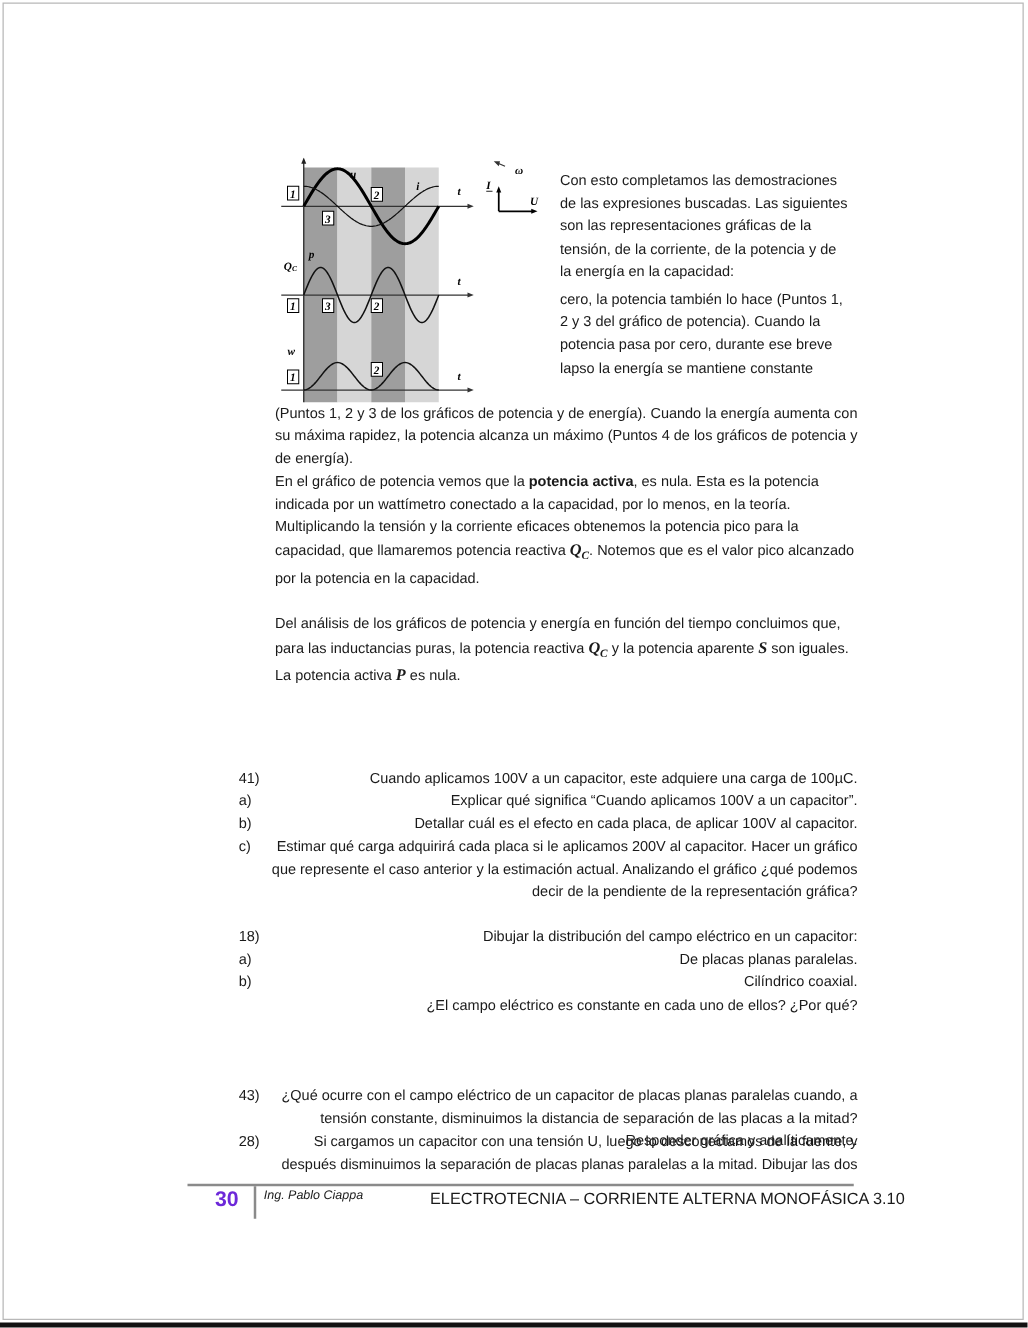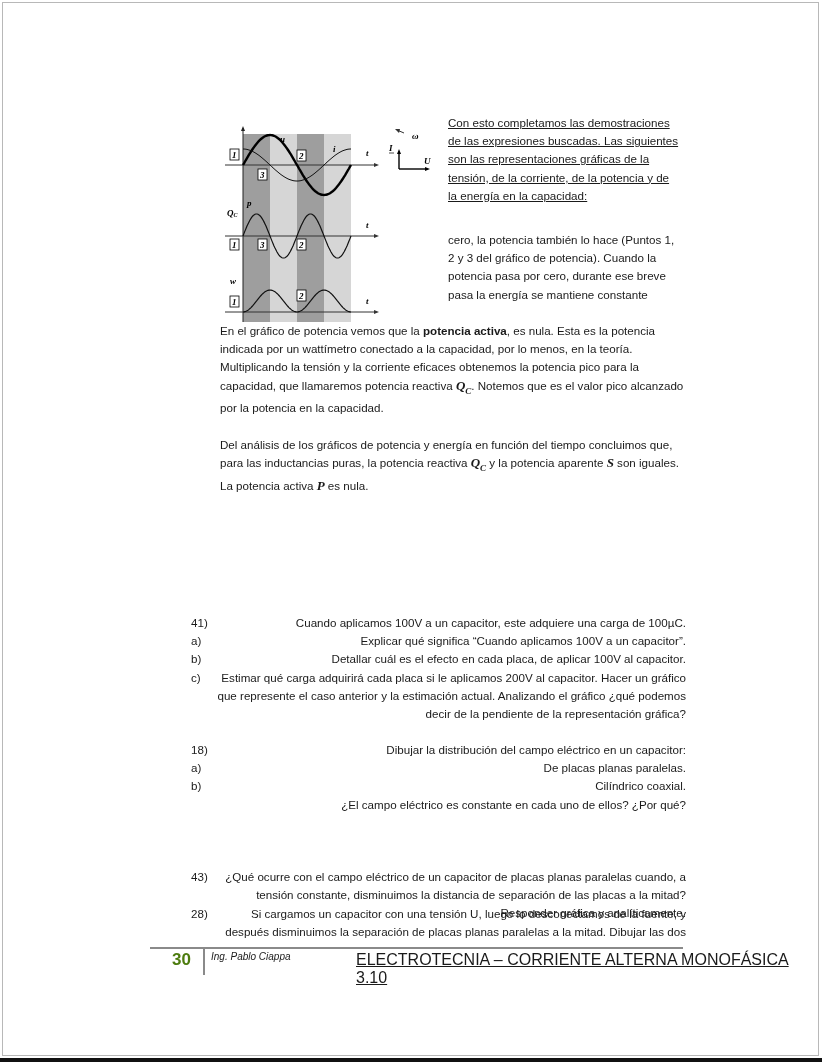--- a/index.html
+++ b/index.html
@@ -10,36 +10,36 @@
   .page-frame {
     position: absolute; left: 2px; top: 2px; width: 817px; height: 1054px;
     border: 1px solid #b8b8b8; box-sizing: border-box;
   }
   .bottom-bar {
     position: absolute; left: 0; top: 1058px; width: 822px; height: 4px; background: #111;
   }
   .text { font-size: 11.6px; line-height: 18.2px; position: absolute; }
   .figure { position: absolute; left: 222px; top: 126px; width: 224px; height: 196px; }
   .phasor { position: absolute; left: 388px; top: 124px; width: 56px; height: 48px; }
-  .intro { left: 448px; top: 114px; width: 240px; text-decoration: underline; }
+  .intro { left: 448px; top: 136px; width: 240px; }
   .intro2 { left: 448px; top: 231px; width: 240px; }
   .body-block { left: 220px; top: 322px; width: 470px; }
   .para { margin: 0; }
   .spacer { height: 18.2px; }
   .q-block { left: 191px; width: 495px; }
   .q-line { display: flex; }
   .q-num { width: 22px; flex: 0 0 22px; }
   .q-text { flex: 1; text-align: right; }
   .sym { font-family: "Liberation Serif", serif; font-weight: bold; font-style: italic; font-size: 13px; text-align: right; }
   .sym sub { font-size: 9px; }
   .footer-rule { position: absolute; left: 150px; top: 947px; width: 533px; height: 2px; background: #8a8a8a; }
   .footer-vrule { position: absolute; left: 203px; top: 949px; width: 2px; height: 26px; background: #8a8a8a; }
-  .page-number { position: absolute; left: 172px; top: 950px; font-size: 17px; font-weight: bold; color: #4d7c0f; }
+  .page-number { position: absolute; left: 172px; top: 950px; font-size: 17px; font-weight: bold; color: #6d28d9; }
   .footer-author { position: absolute; left: 211px; top: 951px; font-size: 10px; font-style: italic; }
-  .footer-title { position: absolute; left: 356px; top: 951px; font-size: 16px; text-decoration: underline; }
+  .footer-title { position: absolute; left: 344px; top: 951px; font-size: 13px; }
   .fig-label { font-family: "Liberation Serif", serif; font-style: italic; font-weight: bold; font-size: 9px; }
 </style>
 </head>
 <body>
 
 <div class="page-frame"></div>
 
 <svg class="figure" viewBox="0 0 224 196" width="224" height="196">
   <g>
     <rect x="21" y="8" width="27" height="188" fill="#9e9e9e"></rect>
@@ -123,24 +123,25 @@
   <div>de las expresiones buscadas. Las siguientes</div>
   <div>son las representaciones gráficas de la</div>
   <div>tensión, de la corriente, de la potencia y de</div>
   <div>la energía en la capacidad:</div>
 </div>
 
 <div class="text intro2">
   <div>cero, la potencia también lo hace (Puntos 1,</div>
   <div>2 y 3 del gráfico de potencia). Cuando la</div>
   <div>potencia pasa por cero, durante ese breve</div>
-  <div>pasa la energía se mantiene constante</div>
+  <div>lapso la energía se mantiene constante</div>
 </div>
 
 <div class="text body-block">
+  <p class="para">(Puntos 1, 2 y 3 de los gráficos de potencia y de energía). Cuando la energía aumenta con su máxima rapidez, la potencia alcanza un máximo (Puntos 4 de los gráficos de potencia y de energía).</p>
   <p class="para"><span>En el gráfico de potencia vemos que la </span><b>potencia activa</b><span>, es nula. Esta es la potencia indicada por un wattímetro conectado a la capacidad, por lo menos, en la teoría. Multiplicando la tensión y la corriente eficaces obtenemos la potencia pico para la capacidad, que llamaremos potencia reactiva </span><span class="sym"><span>Q</span><sub>C</sub></span><span>. Notemos que es el valor pico alcanzado por la potencia en la capacidad.</span></p>
   <div class="spacer"></div>
   <p class="para"><span>Del análisis de los gráficos de potencia y energía en función del tiempo concluimos que, para las inductancias puras, la potencia reactiva </span><span class="sym"><span>Q</span><sub>C</sub></span><span> y la potencia aparente </span><span class="sym">S</span><span> son iguales. La potencia activa </span><span class="sym">P</span><span> es nula.</span></p>
 </div>
 
 <div class="text q-block" style="top:614px;">
   <div class="q-line">
       <span class="q-num">41)</span>
       <span class="q-text">Cuando aplicamos 100V a un capacitor, este adquiere una carga de 100µC.</span>
     </div>

